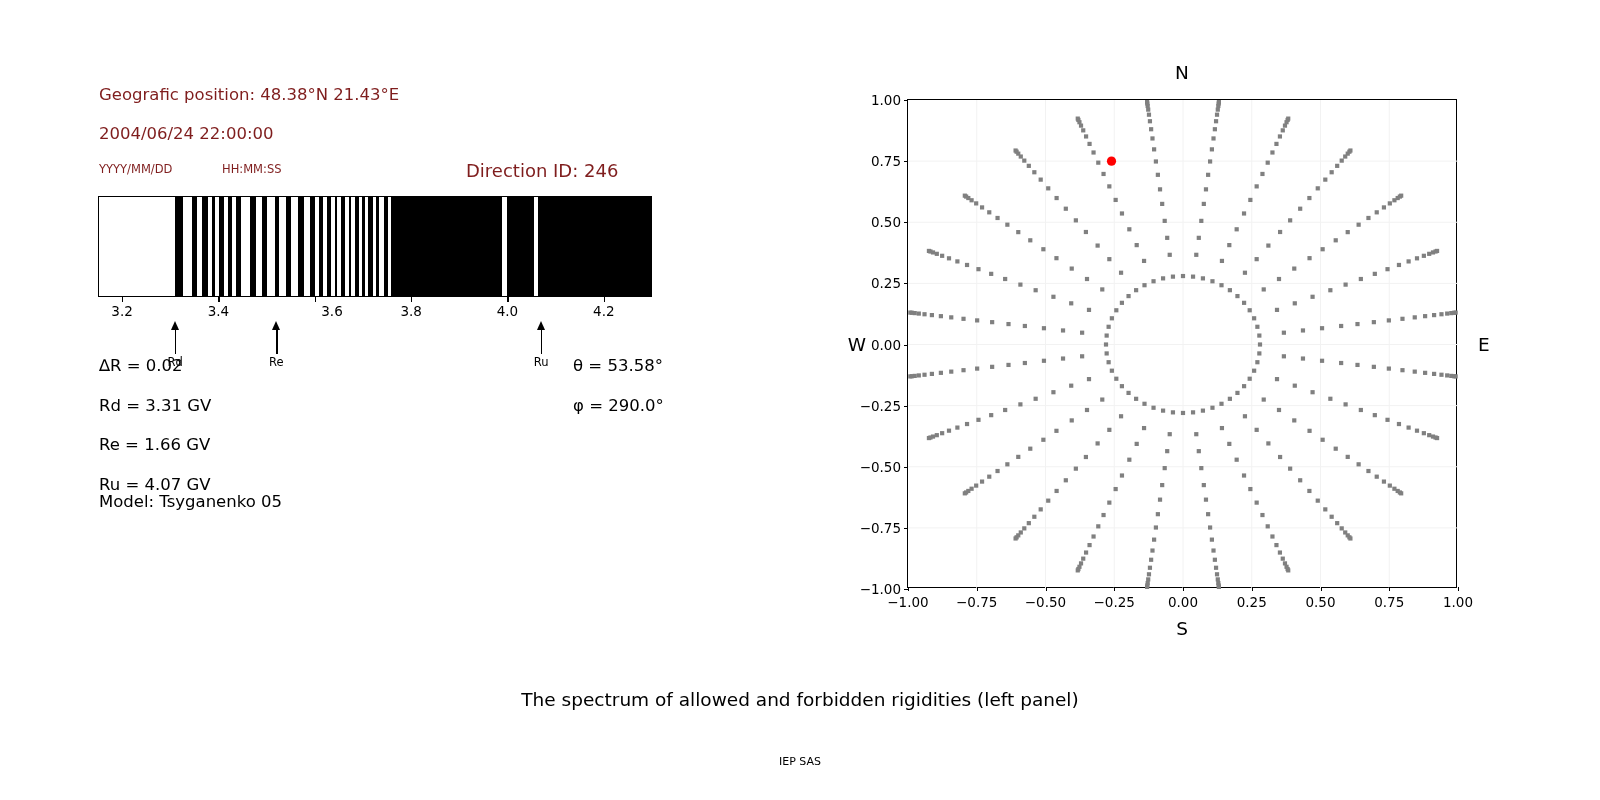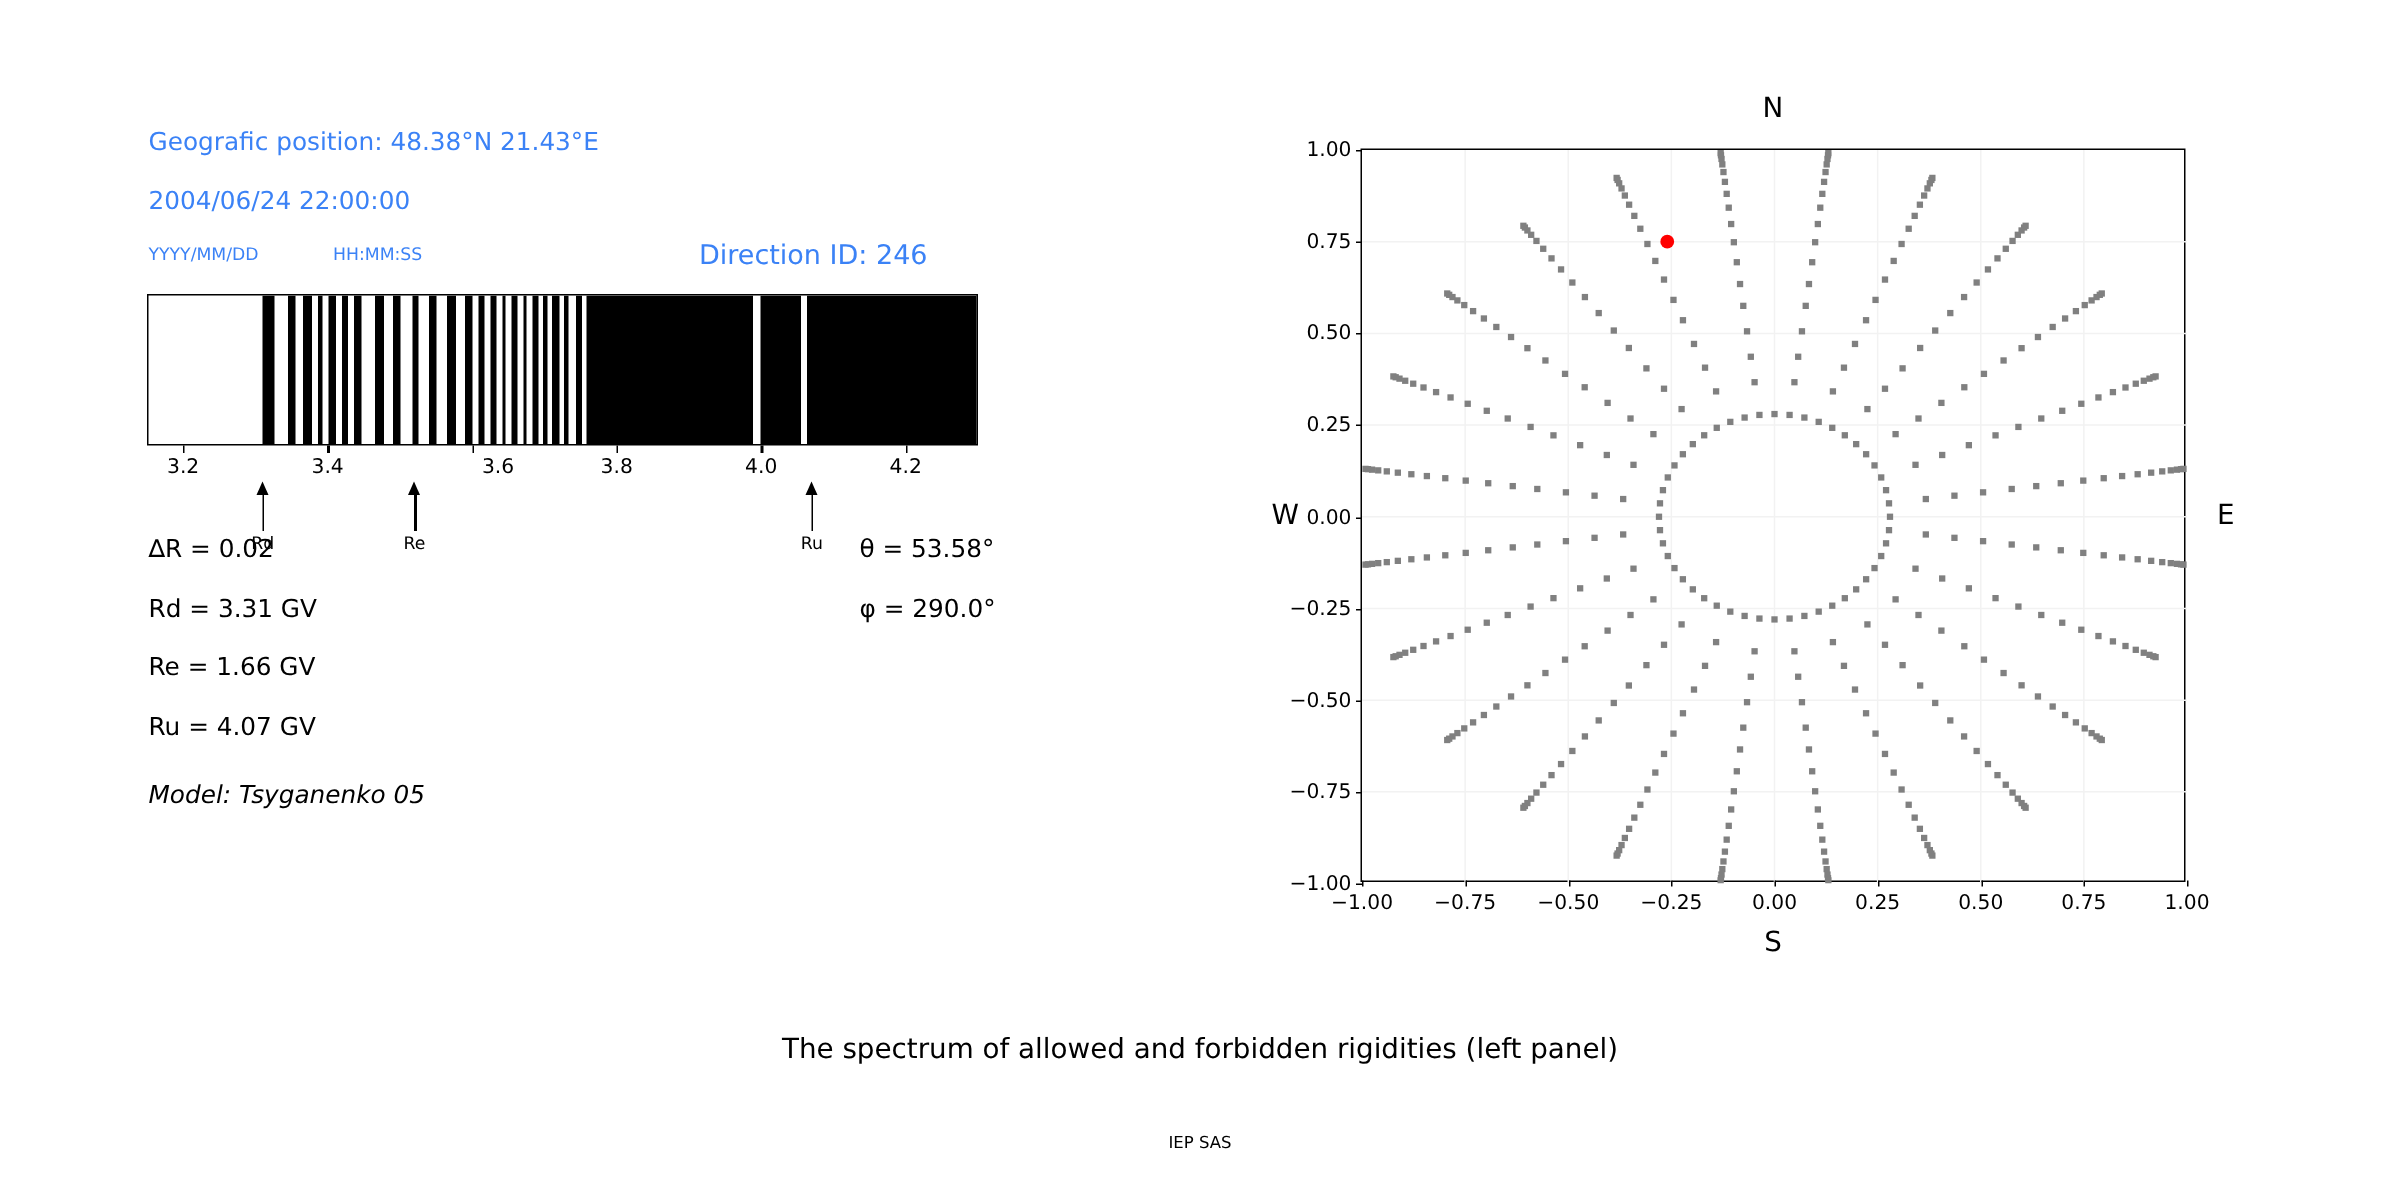--- a/index.html
+++ b/index.html
@@ -6,21 +6,21 @@
   body{
     width:1600px;height:800px;background:#ffffff;
     font-family:"DejaVu Sans","Liberation Sans",sans-serif;
     color:#000000;overflow:hidden;position:relative;
   }
   .fig{position:absolute;inset:0;}
 
   
   #left-panel{position:absolute;left:0;top:0;width:700px;height:620px;}
 
-  .hdr{position:absolute;font-size:16.5px;color:#3b82f6;white-space:nowrap;}
+  .hdr{position:absolute;font-size:16.5px;color:#7f1d1d;white-space:nowrap;}
   #geo-position{left:99px;top:85px;}
   #datetime-value{left:99px;top:124px;}
   #fmt-date{left:99px;top:162px;font-size:11.5px;}
   #fmt-time{left:222px;top:162px;font-size:11.5px;}
   #direction-id{left:466px;top:160px;font-size:18px;}
 
   
   #spectrum-bar{
     position:absolute;left:98px;top:196px;width:554px;height:101px;
     background:#ffffff;border:1.1px solid #000000;box-sizing:border-box;
@@ -144,21 +144,21 @@
           <div class="albl">Ru</div>
         </div>
       </div>
 
     <div id="left-params"></div>
     <div id="right-params"></div>
   <div class="param param-left" style="top: 356px;">∆R = 0.02</div>
       <div class="param param-left" style="top: 395.5px;">Rd = 3.31 GV</div>
       <div class="param param-left" style="top: 435px;">Re = 1.66 GV</div>
       <div class="param param-left" style="top: 474.5px;">Ru = 4.07 GV</div>
-      <div class="param param-left" style="top: 520px; font-style: italic;">Model: Tsyganenko 05</div>
+      <div class="param param-left" style="top: 492px;">Model: Tsyganenko 05</div>
       <div class="param param-right" style="top: 356px;">θ = 53.58°</div>
       <div class="param param-right" style="top: 395.5px;">φ = 290.0°</div>
     </div>
 
   <div id="right-panel">
     <div id="polar-axes">
       <svg id="scatter-svg" width="550" height="489">
           <line x1="68.75" x2="68.75" y1="0" y2="489" class="gridline"></line>
           <line y1="427.875" y2="427.875" x1="0" x2="550" class="gridline"></line>
           <line x1="137.5" x2="137.5" y1="0" y2="489" class="gridline"></line>

